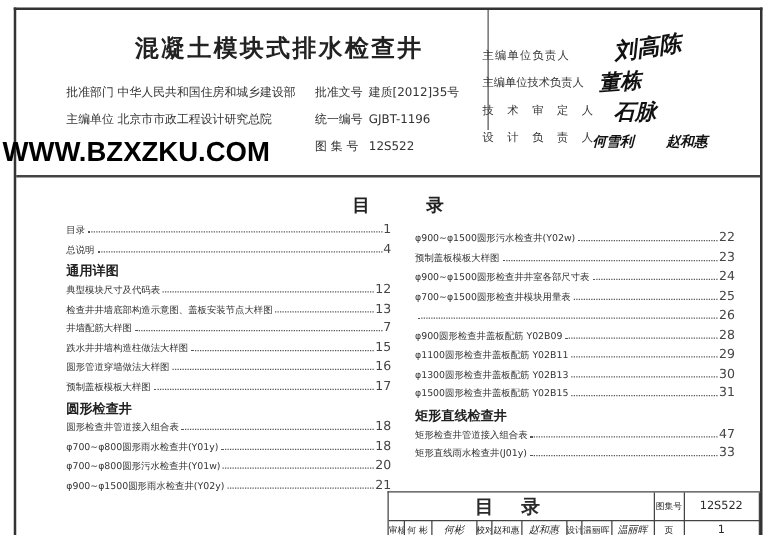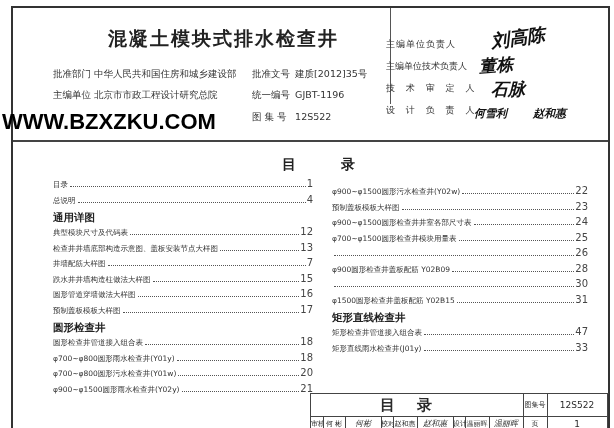--- a/index.html
+++ b/index.html
@@ -168,20 +168,26 @@
     <div class="entry">
         <span class="dots"></span>
         <span class="pg">26</span>
       </div>
     <div class="entry">
         <span class="lbl">φ900圆形检查井盖板配筋  Y02B09</span>
         <span class="dots"></span>
         <span class="pg">28</span>
       </div>
     <div class="entry">
+        <span class="lbl">φ1100圆形检查井盖板配筋  Y02B11</span>
+        <span class="dots"></span>
+        <span class="pg">29</span>
+      </div>
+    <div class="entry">
+        <span class="lbl">φ1300圆形检查井盖板配筋  Y02B13</span>
         <span class="dots"></span>
         <span class="pg">30</span>
       </div>
     <div class="entry">
         <span class="lbl">φ1500圆形检查井盖板配筋  Y02B15</span>
         <span class="dots"></span>
         <span class="pg">31</span>
       </div>
     <div class="section">矩形直线检查井</div>
     <div class="entry">

